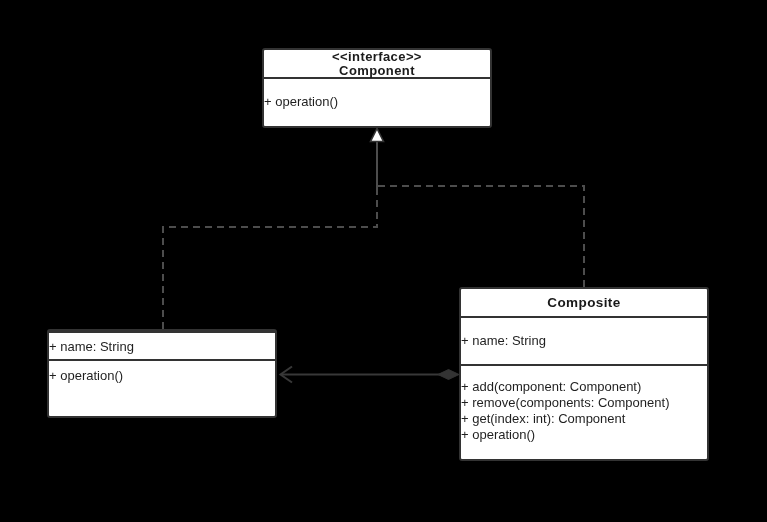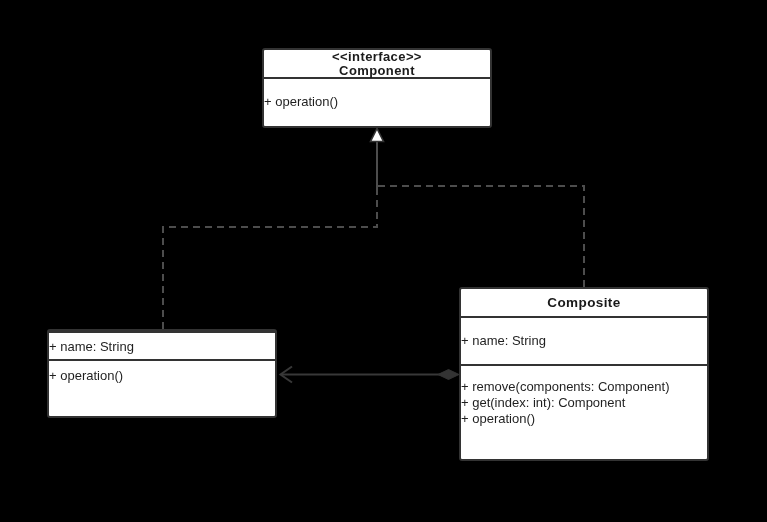--- a/index.html
+++ b/index.html
@@ -112,19 +112,20 @@
   </div>
 
   <div class="uml-class" id="composite">
     <div class="uml-title">
       <div>Composite</div>
     </div>
     <div class="compartment attrs">
       <div class="member-row">+ name: String</div>
     </div>
     <div class="compartment methods">
+      <div class="member-row">+ add(component: Component)</div>
       <div class="member-row">+ remove(components: Component)</div>
       <div class="member-row">+ get(index: int): Component</div>
       <div class="member-row">+ operation()</div>
     </div>
   </div>
 
 </div>
 
 </body></html>

